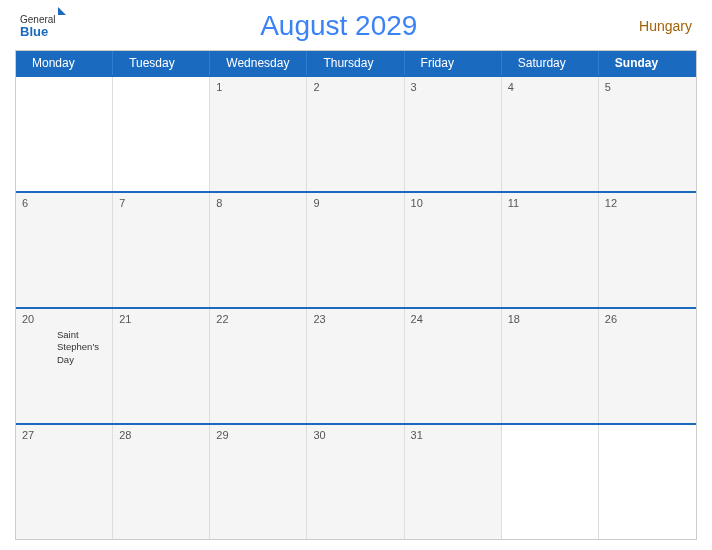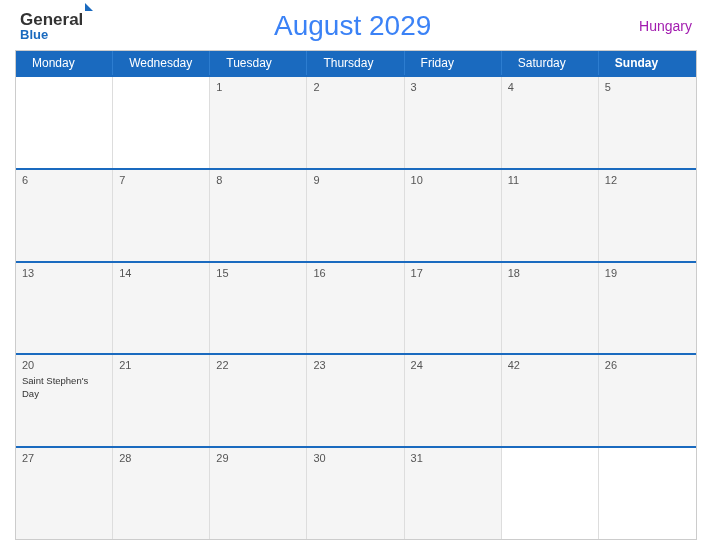--- a/index.html
+++ b/index.html
@@ -24,22 +24,22 @@
       justify-content: space-between;
       margin-bottom: 8px;
       padding: 0 5px;
     }
     .logo {
       display: flex;
       align-items: center;
       gap: 4px;
     }
     .logo-text-general {
-      font-size: 17px;
-      font-weight: bold;
+      font-size: 10px;
+      font-weight: normal;
       color: #333;
       line-height: 1;
     }
     .logo-text-blue {
       font-size: 13px;
       font-weight: bold;
       color: #1a6abf;
       line-height: 1;
     }
     .logo-triangle {
@@ -53,21 +53,21 @@
     }
     .title {
       font-size: 28px;
       font-weight: normal;
       color: #3b82f6;
       text-align: center;
       flex: 1;
     }
     .country {
       font-size: 14px;
-      color: #a21caf;
+      color: #a16207;
       min-width: 80px;
       text-align: right;
     }
     
     .calendar {
       flex: 1;
       display: flex;
       flex-direction: column;
       border: 1px solid #ccc;
     }
@@ -119,20 +119,21 @@
       font-size: 11px;
       color: #555;
       font-weight: normal;
       margin-bottom: 2px;
     }
     .day-event {
       font-size: 9.5px;
       color: #333;
       margin-top: 2px;
       line-height: 1.3;
+      margin-left: 35px;
     }
     .logo-wrapper {
       display: flex;
       flex-direction: column;
       line-height: 1.1;
     }
     .logo-top-row {
       display: flex;
       align-items: flex-start;
     }
@@ -158,22 +159,22 @@
         </div>
       </div>
     </div>
     <h1 class="title">August 2029</h1>
     <div class="country">Hungary</div>
   </div>
 
   <div class="calendar">
     <div class="day-headers">
       <div class="day-header">Monday</div>
+      <div class="day-header">Tuesday</div>
       <div class="day-header">Wednesday</div>
-      <div class="day-header">Tuesday</div>
       <div class="day-header">Thursday</div>
       <div class="day-header">Friday</div>
       <div class="day-header">Saturday</div>
       <div class="day-header">Sunday</div>
     </div>
     <div class="weeks" id="weeks-container">
     <div class="week-row">
           <div class="day-cell empty"></div>
           <div class="day-cell empty"></div>
           <div class="day-cell">
@@ -210,60 +211,37 @@
           </div>
           <div class="day-cell">
             <div class="day-number">11</div>
           </div>
           <div class="day-cell">
             <div class="day-number">12</div>
           </div>
         </div>
         <div class="week-row">
           <div class="day-cell">
-            <div class="day-number">13</div>
-          </div>
-          <div class="day-cell">
-            <div class="day-number">14</div>
-          </div>
-          <div class="day-cell">
-            <div class="day-number">15</div>
-          </div>
-          <div class="day-cell">
-            <div class="day-number">16</div>
-          </div>
-          <div class="day-cell">
-            <div class="day-number">17</div>
-          </div>
-          <div class="day-cell">
-            <div class="day-number">18</div>
-          </div>
-          <div class="day-cell">
-            <div class="day-number">19</div>
-          </div>
-        </div>
-        <div class="week-row">
-          <div class="day-cell">
             <div class="day-number">20</div>
             <div class="day-event">Saint Stephen's Day</div>
           </div>
           <div class="day-cell">
             <div class="day-number">21</div>
           </div>
           <div class="day-cell">
             <div class="day-number">22</div>
           </div>
           <div class="day-cell">
             <div class="day-number">23</div>
           </div>
           <div class="day-cell">
             <div class="day-number">24</div>
           </div>
           <div class="day-cell">
-            <div class="day-number">42</div>
+            <div class="day-number">18</div>
           </div>
           <div class="day-cell">
             <div class="day-number">26</div>
           </div>
         </div>
         <div class="week-row">
           <div class="day-cell">
             <div class="day-number">27</div>
           </div>
           <div class="day-cell">

